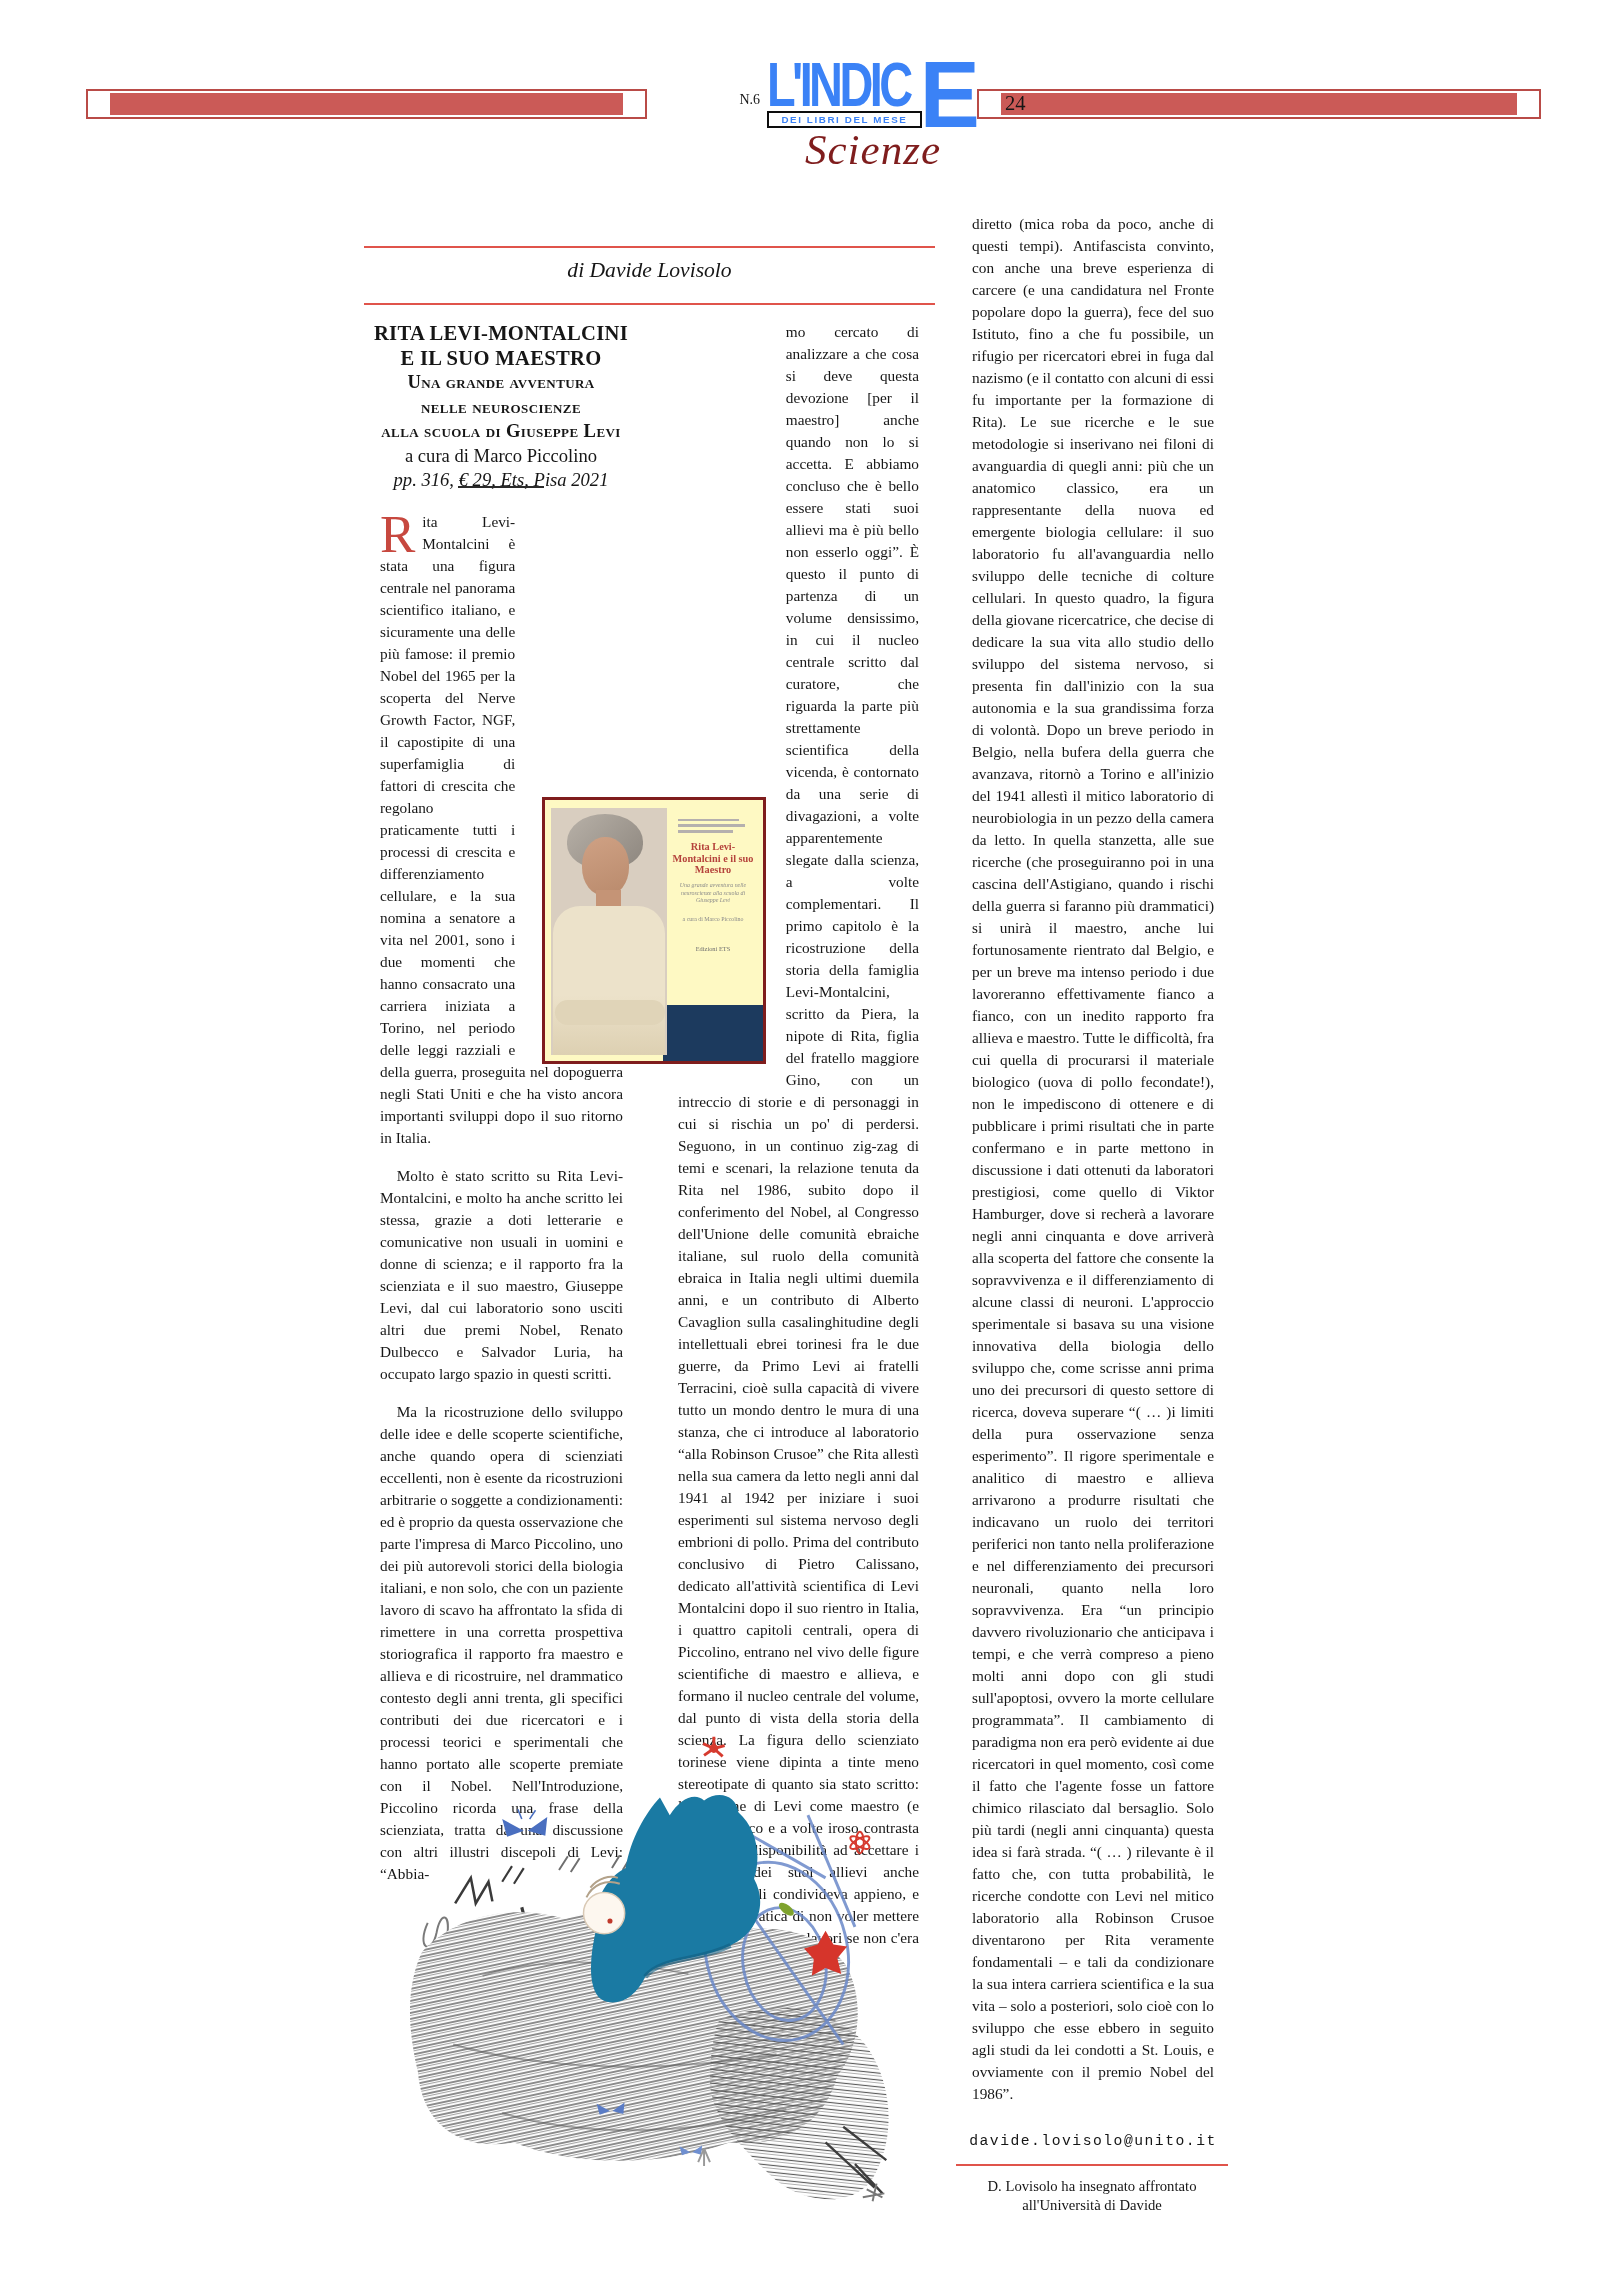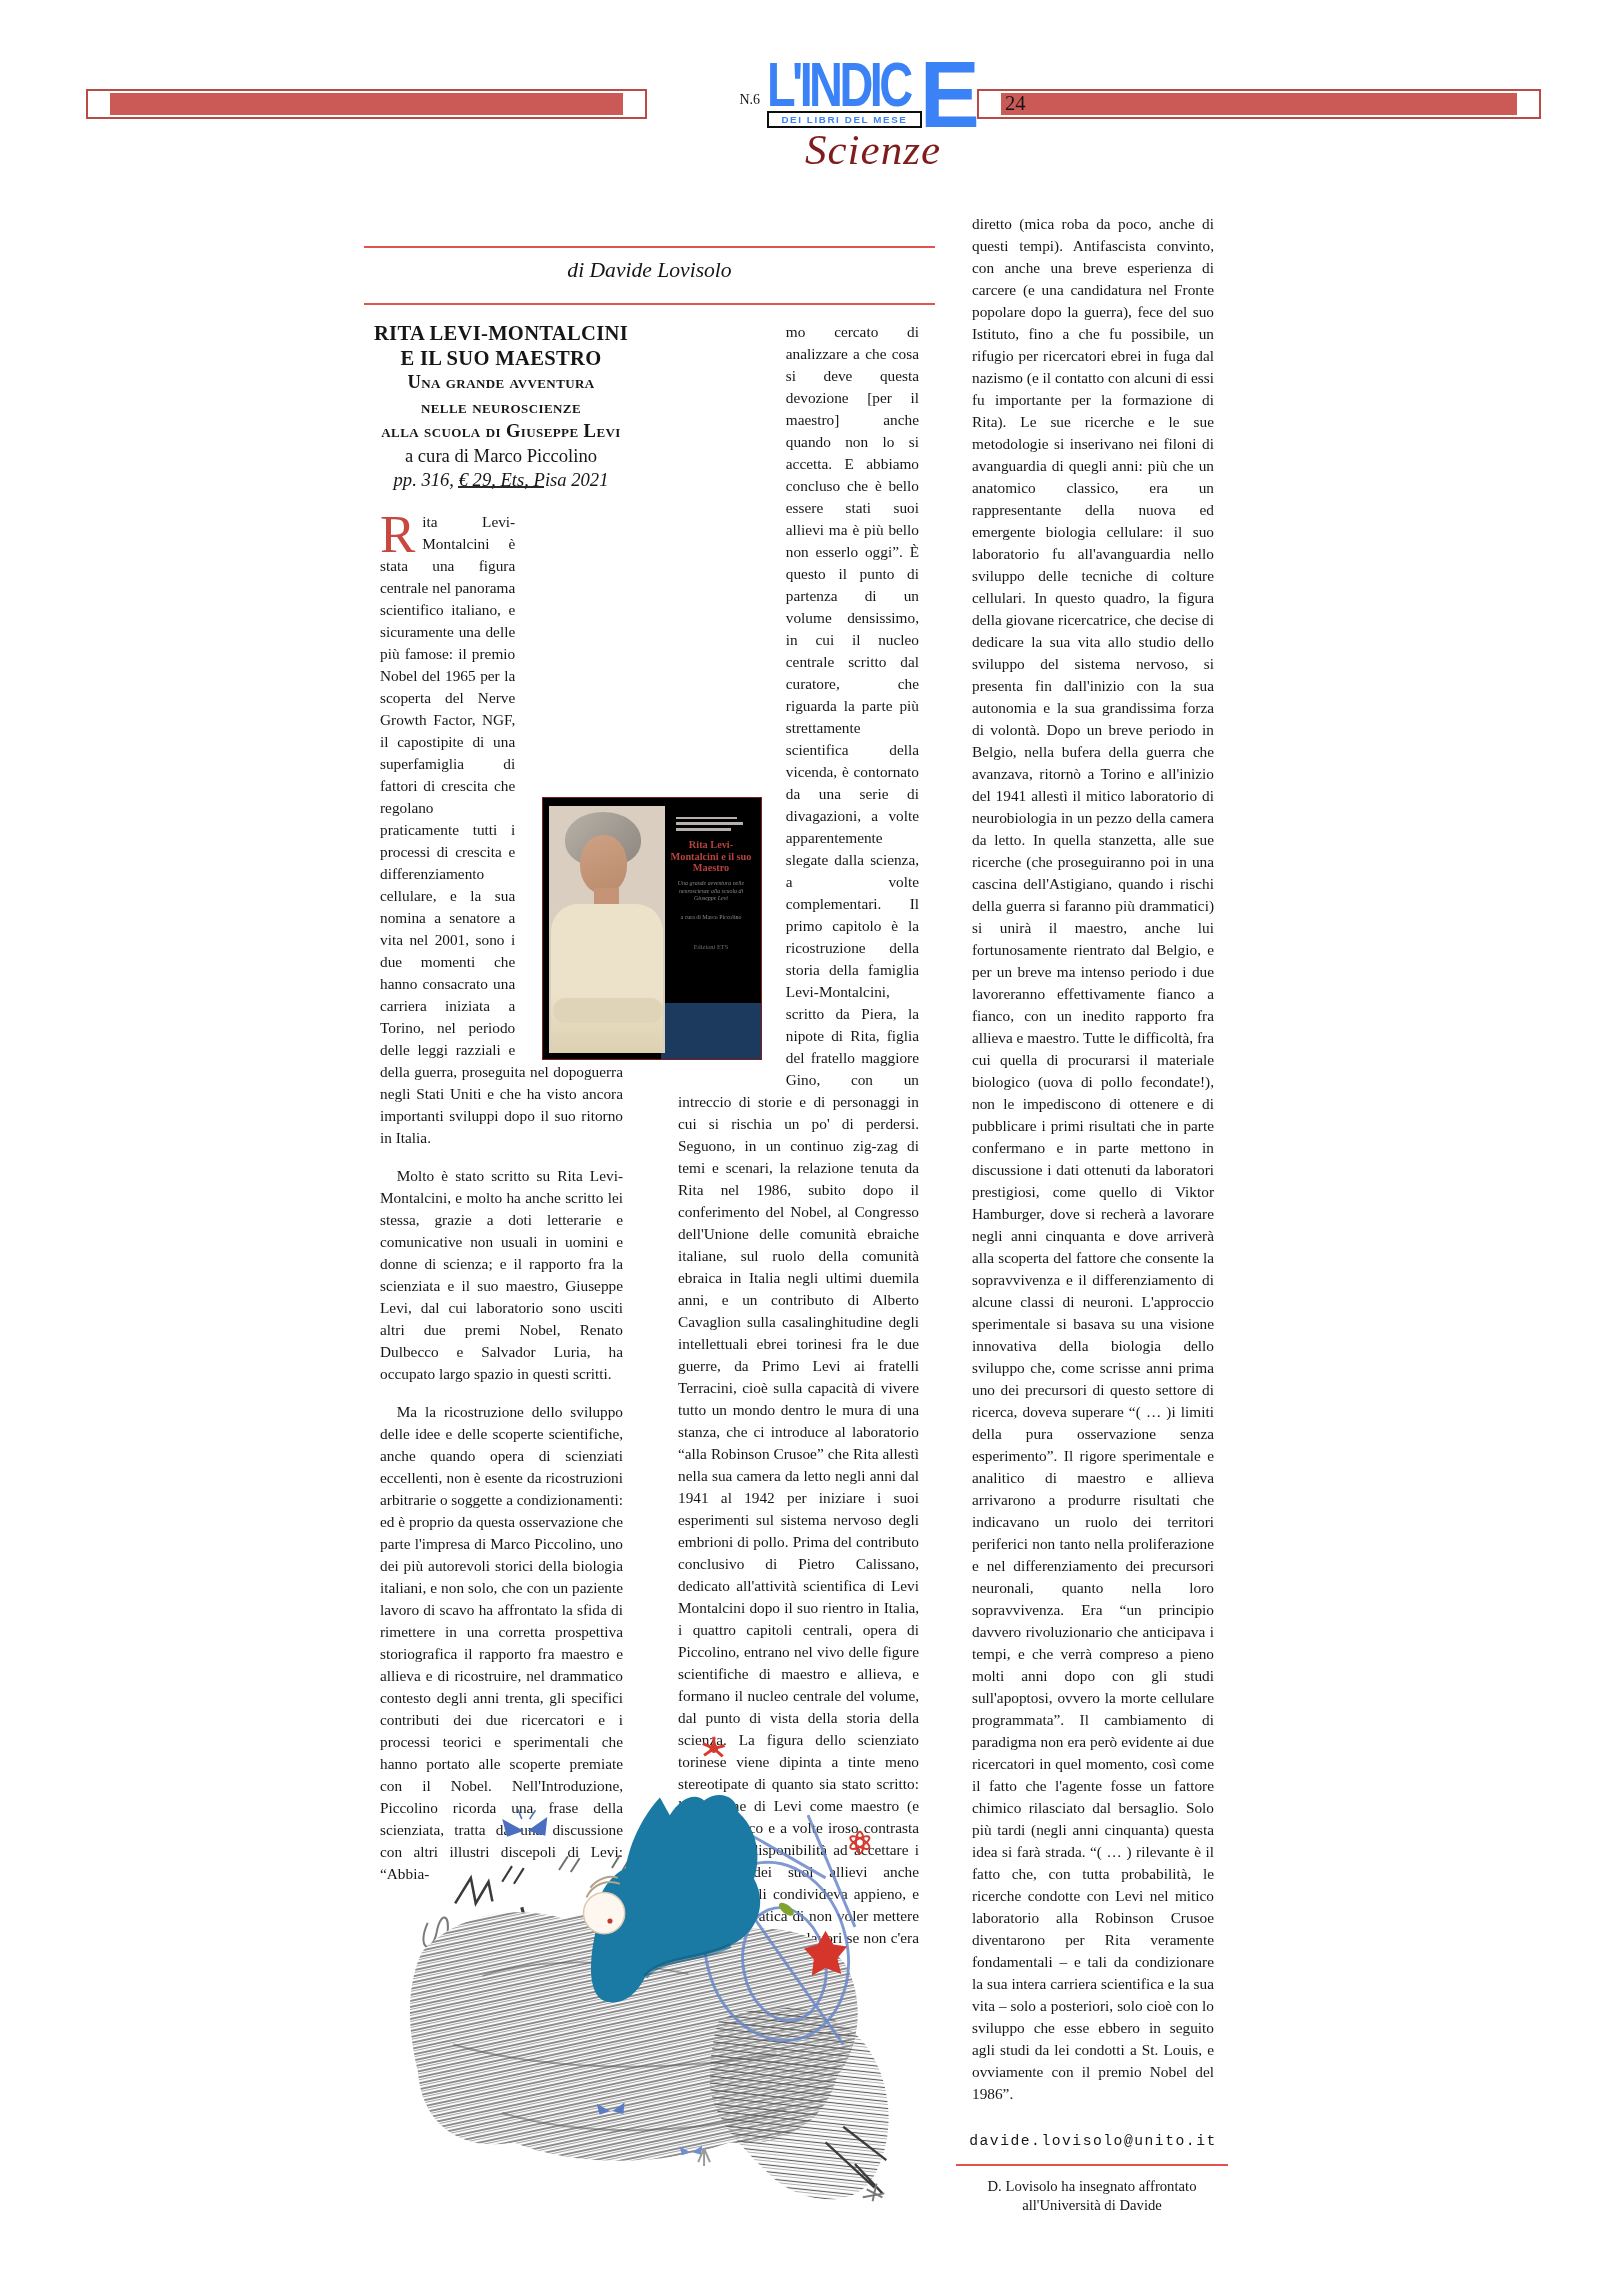--- a/index.html
+++ b/index.html
@@ -44,22 +44,22 @@
   .col p{margin:16px;}
   .col p.ind{text-indent:16.7px;}
   #col1{left:364px;top:495px;width:275px;}
   #col2{left:662px;top:305px;width:273px;}
   #col3{left:956px;top:197px;width:274px;}
   .dropcap{float:left;font-size:53px;line-height:41px;padding:2.9px 6.9px 0 0;color:#c7483f;font-weight:400;}
   .spacer-r{float:right;clear:right;width:114px;height:282px;margin-top:282px;margin-left:9.8px;}
   .spacer-l{float:left;clear:left;width:112px;height:272px;margin-top:510px;margin-right:11.8px;}
 
   
-  .cover{position:absolute;left:542px;top:797px;width:218px;height:261px;background:#000000;
-         border:1px solid #7f1d1d;z-index:6;overflow:hidden;}
+  .cover{position:absolute;left:542px;top:797px;width:218px;height:261px;background:#fef9c3;
+         border:3px solid #7f1d1d;z-index:6;overflow:hidden;}
   .cov-navy{position:absolute;left:118px;right:0;bottom:0;height:56px;background:#1c3a5e;}
   .cov-photo{position:absolute;left:5.9px;top:7.8px;width:116px;height:247px;background:#d9cec0;overflow:hidden;}
   .cov-hair{position:absolute;left:15.7px;top:5.9px;width:76px;height:55px;border-radius:50% 50% 45% 45%;
             background:linear-gradient(135deg,#b8b1a8,#8d867e);}
   .cov-face{position:absolute;left:31px;top:29px;width:47px;height:59px;border-radius:48%;
             background:linear-gradient(160deg,#cfa184,#b98a6c);}
   .cov-neck{position:absolute;left:45px;top:82px;width:25.5px;height:21.6px;background:#c59476;}
   .cov-blouse{position:absolute;left:2px;top:98px;width:112px;height:149px;border-radius:27.4px 27.4px 0 0;
               background:linear-gradient(180deg,#ece2ca 60%,#ddd0b2);}
   .cov-arm{position:absolute;left:3.9px;top:192px;width:110px;height:25.5px;border-radius:13.7px;background:#e0d4b8;}

